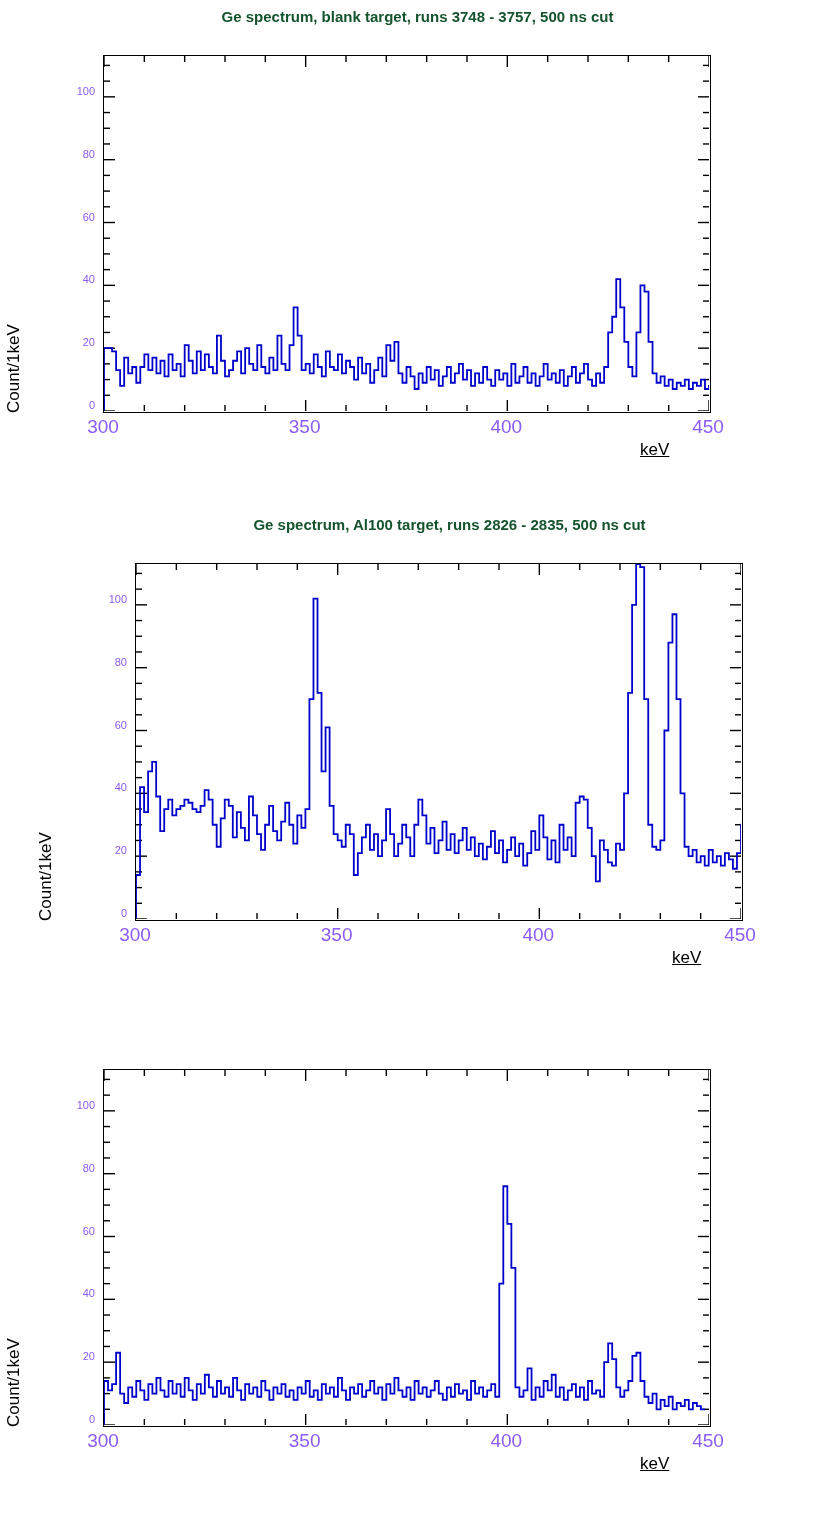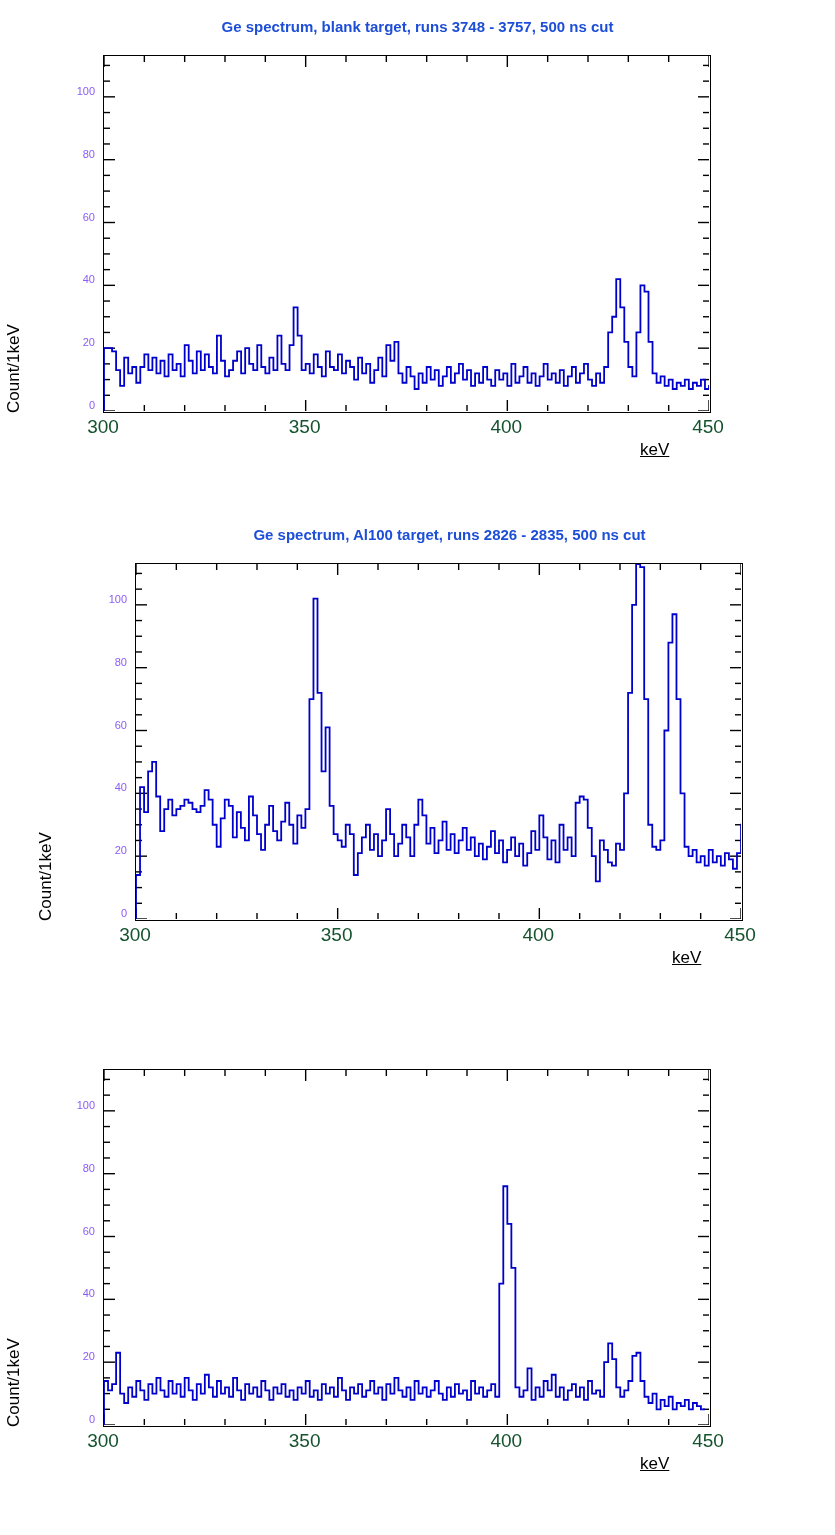--- a/index.html
+++ b/index.html
@@ -19,27 +19,27 @@
     left: 0;
     width: 835px;
     height: 480px;
   }
   #panel-0 { top: 0px; }
   #panel-1 { top: 508px; margin-left: 32px; }
   #panel-2 { top: 1014px; }
 
   .panel-title {
     position: absolute;
-    top: 18px;
+    top: 8px;
     left: 0;
     width: 835px;
     text-align: center;
     font-size: 15px;
     font-weight: bold;
-    color: #1d4ed8;
+    color: #14532d;
     letter-spacing: 0px;
   }
   .plot-area {
     position: absolute;
     left: 103px;
     top: 55px;
     width: 608px;
     height: 358px;
     border: 1.6px solid #000000;
     box-sizing: border-box;
@@ -79,21 +79,21 @@
     position: absolute;
     text-align: right;
     font-size: 11px;
     color: #8b5cf6;
     width: 44px;
   }
   .xtick-label {
     position: absolute;
     text-align: center;
     font-size: 19px;
-    color: #14532d;
+    color: #8b5cf6;
     width: 60px;
   }
 </style>
 </head>
 <body>
 
 <div class="panel" id="panel-0">
   <div class="panel-title">Ge spectrum, blank target, runs 3748 - 3757, 500 ns cut</div>
   <div class="ylabel-wrap">
     <div class="ylabel-inner">Count/1keV</div>

